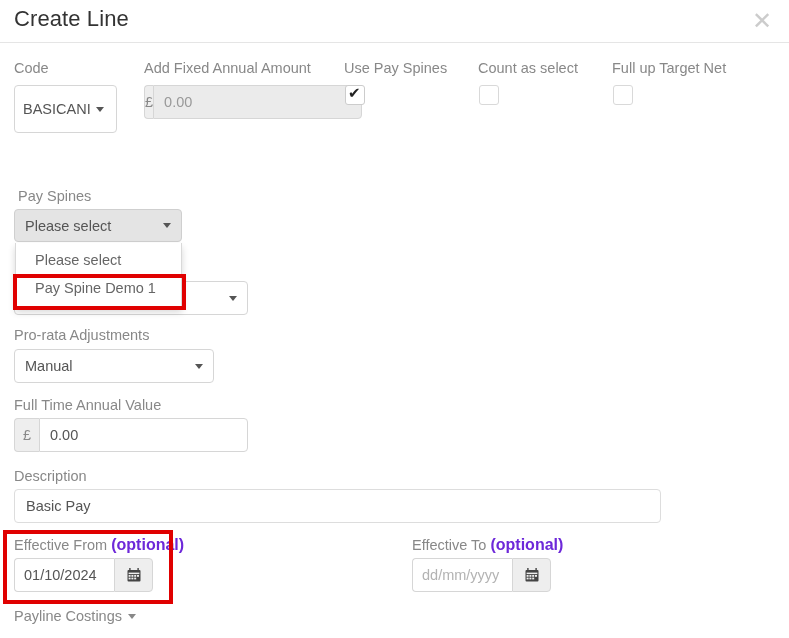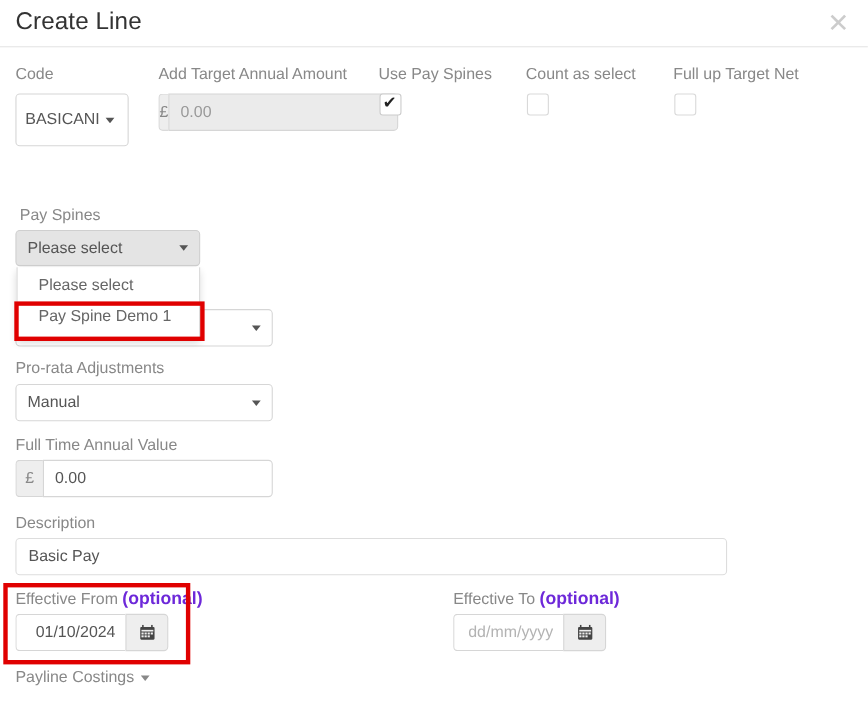--- a/index.html
+++ b/index.html
@@ -204,21 +204,21 @@
     z-index: 60;
     pointer-events: none;
   }
   .hl-spine { left: 13px;  top: 231px; width: 173px; height: 36px; }
   .hl-from  { left: 3px;   top: 487px; width: 170px; height: 74px; }
 
   
   .lbl-prorata { position: absolute; left: 14px; top: 284px; }
   .prorata-sel {
     position: absolute; left: 14px; top: 306px;
-    width: 234px; height: 34px;
+    width: 200px; height: 34px;
     padding: 0 10px;
   }
   .prorata-sel .caret { margin-left: auto; }
 
   
   .lbl-ftav { position: absolute; left: 14px; top: 354px; }
   .ftav-group {
     position: absolute; left: 14px; top: 375px;
     width: 234px; height: 34px;
     display: flex;
@@ -256,21 +256,20 @@
   .date-group input {
     width: 100px; height: 34px;
     border: 1px solid #d6d6d6;
     border-right: none;
     border-radius: 4px 0 0 4px;
     padding: 0 9px;
     font-size: 14.5px;
     color: #555555;
     background: #ffffff;
     font-family: "Liberation Sans", sans-serif;
-    text-align: right;
   }
   .date-group input::placeholder { color: #b3b3b3; }
   .date-btn {
     width: 39px; height: 34px;
     border: 1px solid #d6d6d6;
     border-radius: 0 4px 4px 0;
     background: #eeeeee;
     display: flex; align-items: center; justify-content: center;
     cursor: pointer;
   }
@@ -299,21 +298,21 @@
 <div class="modal-body">
 
   <div class="row1">
 
     <div class="field-label lbl-code">Code</div>
     <div class="ctrl code-btn">
       <span class="code-text">BASICANI</span>
       <span class="caret"></span>
     </div>
 
-    <div class="field-label lbl-amount">Add Target Annual Amount</div>
+    <div class="field-label lbl-amount">Add Fixed Annual Amount</div>
     <div class="amount-group">
       <span class="input-addon">£</span>
       <input type="text" readonly="" value="0.00" style="">
     </div>
 
     <div class="field-label lbl-spines">Use Pay Spines</div>
     <div class="cbx c1 checked"></div>
 
     <div class="field-label lbl-salary">Count as select</div>
     <div class="cbx c2"></div>

